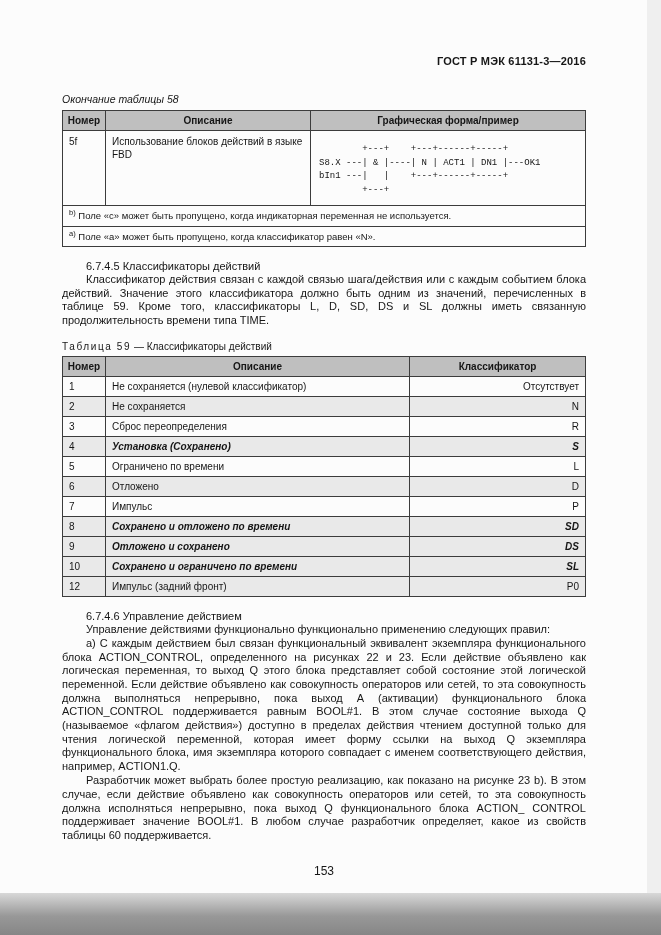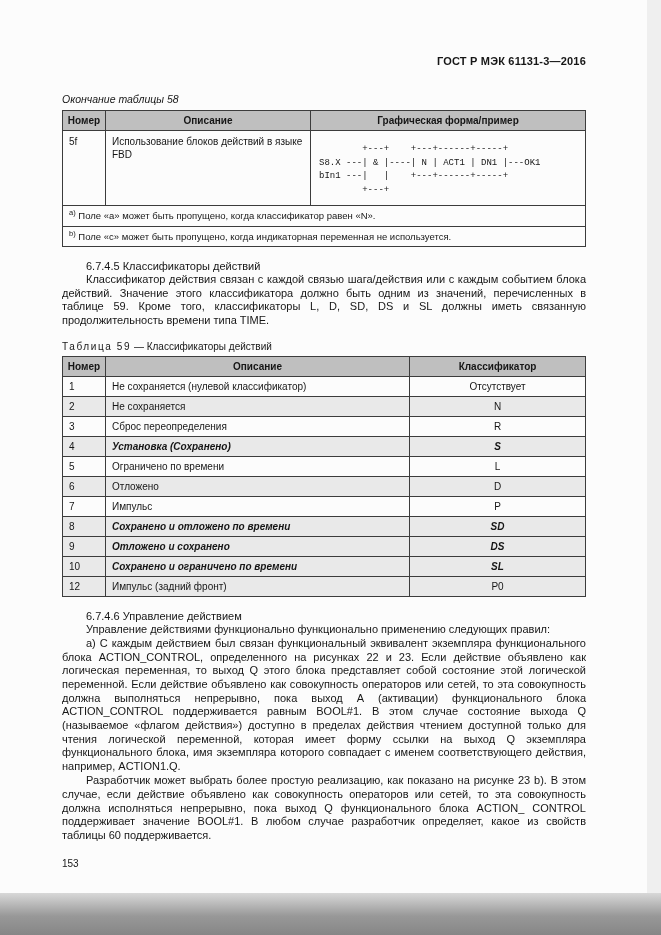--- a/index.html
+++ b/index.html
@@ -44,25 +44,25 @@
   }
   .footnote-row td { font-size: 9.5px; padding: 2px 6px 3px; vertical-align: middle; }
   sup { font-size: 7.5px; }
 
   .sec-title { font-size: 11px; margin-top: 13px; text-indent: 24px; }
   .para { font-size: 11px; line-height: 1.24; text-align: justify; text-indent: 24px; margin: 1px 0 0 0; }
 
   .t59-caption { font-size: 10px; margin: 13px 0 4px; }
   .cap-label { letter-spacing: 1.6px; }
   .t59 td { font-size: 10px; padding: 3px 6px; height: 13px; vertical-align: middle; }
-  .t59 .c-cls { text-align: center; }
+  .t59 .c-cls { text-align: right; }
   .t59 tr.shaded td { background: #e9e9e9; }
   .t59 tr.bold .c-desc, .t59 tr.bold .c-cls { font-weight: bold; font-style: italic; }
 
-  .page-num { font-size: 10px; text-align: left; margin-top: 15px; }
+  .page-num { font-size: 12px; text-align: center; margin-top: 21px; }
 </style>
 </head>
 <body>
 
 <div class="page">
 
   <div class="doc-header">ГОСТ Р МЭК 61131-3—2016</div>
 
   <div class="t-cont">Окончание таблицы 58</div>
 
@@ -84,24 +84,24 @@
         <td>5f</td>
         <td>Использование блоков действий в языке FBD</td>
         <td class="cell-graphic">
             <pre class="fbd">        +---+    +---+------+-----+
 S8.X ---| &amp; |----| N | ACT1 | DN1 |---OK1
 bIn1 ---|   |    +---+------+-----+
         +---+</pre>
           </td>
       </tr>
       <tr class="footnote-row">
-        <td colspan="3"><sup>a)</sup> <span>Поле «а» может быть пропущено, когда классификатор равен «N».</span></td>
+        <td colspan="3"><sup>b)</sup> <span>Поле «с» может быть пропущено, когда индикаторная переменная не используется.</span></td>
       </tr>
       <tr class="footnote-row">
-        <td colspan="3"><sup>b)</sup> <span>Поле «с» может быть пропущено, когда индикаторная переменная не используется.</span></td>
+        <td colspan="3"><sup>a)</sup> <span>Поле «а» может быть пропущено, когда классификатор равен «N».</span></td>
       </tr>
     </tbody>
   </table>
 
   <div class="sec-title">6.7.4.5 Классификаторы действий</div>
   <p class="para">Классификатор действия связан с каждой связью шага/действия или с каждым событием блока действий. Значение этого классификатора должно быть одним из значений, перечисленных в таблице 59. Кроме того, классификаторы L, D, SD, DS и SL должны иметь связанную продолжительность времени типа TIME.</p>
 
   <div class="t59-caption">
     <span class="cap-label">Таблица 59</span>
     <span>—</span>

